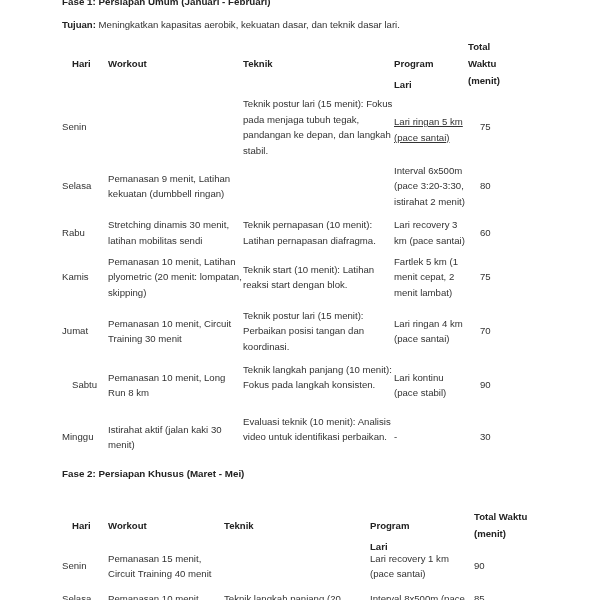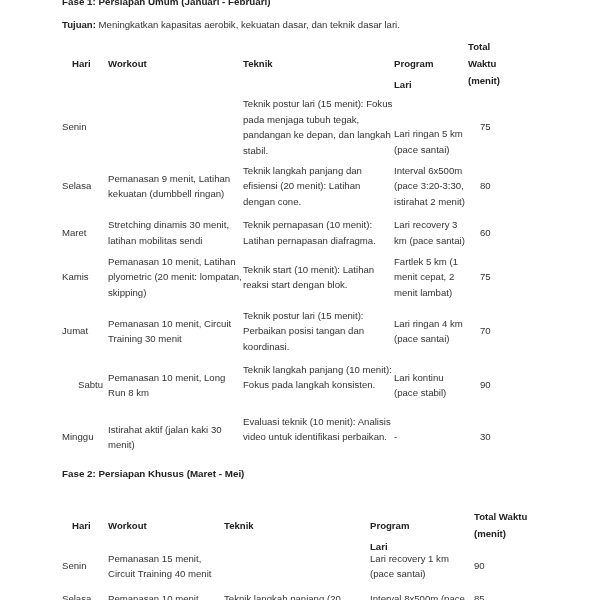--- a/index.html
+++ b/index.html
@@ -27,53 +27,52 @@
       <div class="hdr" style="left:10px; top:15px;">Hari</div>
       <div class="hdr" style="left:46px; top:15px;">Workout</div>
       <div class="hdr" style="left:181px; top:15px;">Teknik</div>
       <div class="hdr" style="left:332px; top:15px;">Program Lari</div>
       <div class="hdr" style="left:406px; top:0px; width:40px; line-height:17px;">Total Waktu (menit)</div>
     </div>
     <div id="p1rows">
         <div class="row" style="top: 57px; height: 64px;">
           <div class="cell" style="left: 0px; width: 46px; top: 24.25px;">Senin</div>
           <div class="cell" style="left: 181px; width: 151px; top: 1px;">Teknik postur lari (15 menit): Fokus pada menjaga tubuh tegak, pandangan ke depan, dan langkah stabil.</div>
-          <div class="cell" style="left: 332px; width: 74px; top: 31px;">Lari ringan 5 km (pace santai)</div>
+          <div class="cell" style="left: 332px; width: 74px; top: 19px; text-decoration: underline;">Lari ringan 5 km (pace santai)</div>
           <div class="cell" style="left: 418px; width: 30px; top: 24.25px;">75</div>
         </div>
         <div class="row" style="top: 123px; height: 50px;">
           <div class="cell" style="left: 0px; width: 46px; top: 17.25px;">Selasa</div>
           <div class="cell" style="left: 46px; width: 135px; top: 9.5px;">Pemanasan 9 menit, Latihan kekuatan (dumbbell ringan)</div>
-          <div class="cell" style="left: 181px; width: 151px; top: 1.75px;">Teknik langkah panjang dan efisiensi (20 menit): Latihan dengan cone.</div>
           <div class="cell" style="left: 332px; width: 74px; top: 1.75px;">Interval 6x500m (pace 3:20-3:30, istirahat 2 menit)</div>
           <div class="cell" style="left: 418px; width: 30px; top: 17.25px;">80</div>
         </div>
         <div class="row" style="top: 177px; height: 35px;">
-          <div class="cell" style="left: 0px; width: 46px; top: 9.75px;">Maret</div>
+          <div class="cell" style="left: 0px; width: 46px; top: 9.75px;">Rabu</div>
           <div class="cell" style="left: 46px; width: 135px; top: 2px;">Stretching dinamis 30 menit, latihan mobilitas sendi</div>
           <div class="cell" style="left: 181px; width: 151px; top: 2px;">Teknik pernapasan (10 menit): Latihan pernapasan diafragma.</div>
           <div class="cell" style="left: 332px; width: 74px; top: 2px;">Lari recovery 3 km (pace santai)</div>
           <div class="cell" style="left: 418px; width: 30px; top: 9.75px;">60</div>
         </div>
         <div class="row" style="top: 214px; height: 50px;">
           <div class="cell" style="left: 0px; width: 46px; top: 17.25px;">Kamis</div>
           <div class="cell" style="left: 46px; width: 135px; top: 1.75px;">Pemanasan 10 menit, Latihan plyometric (20 menit: lompatan, skipping)</div>
           <div class="cell" style="left: 181px; width: 151px; top: 9.5px;">Teknik start (10 menit): Latihan reaksi start dengan blok.</div>
           <div class="cell" style="left: 332px; width: 74px; top: 1.75px;">Fartlek 5 km (1 menit cepat, 2 menit lambat)</div>
           <div class="cell" style="left: 418px; width: 30px; top: 17.25px;">75</div>
         </div>
         <div class="row" style="top: 268px; height: 50px;">
           <div class="cell" style="left: 0px; width: 46px; top: 17.25px;">Jumat</div>
           <div class="cell" style="left: 46px; width: 135px; top: 9.5px;">Pemanasan 10 menit, Circuit Training 30 menit</div>
           <div class="cell" style="left: 181px; width: 151px; top: 1.75px;">Teknik postur lari (15 menit): Perbaikan posisi tangan dan koordinasi.</div>
           <div class="cell" style="left: 332px; width: 74px; top: 9.5px;">Lari ringan 4 km (pace santai)</div>
           <div class="cell" style="left: 418px; width: 30px; top: 17.25px;">70</div>
         </div>
         <div class="row" style="top: 322px; height: 50px;">
-          <div class="cell" style="left: 16px; width: 46px; top: 17.25px;">Sabtu</div>
+          <div class="cell" style="left: 10px; width: 46px; top: 17.25px;">Sabtu</div>
           <div class="cell" style="left: 46px; width: 135px; top: 9.5px;">Pemanasan 10 menit, Long Run 8 km</div>
           <div class="cell" style="left: 181px; width: 151px; top: 1.75px;">Teknik langkah panjang (10 menit): Fokus pada langkah konsisten.</div>
           <div class="cell" style="left: 332px; width: 74px; top: 9.5px;">Lari kontinu (pace stabil)</div>
           <div class="cell" style="left: 418px; width: 30px; top: 17.25px;">90</div>
         </div>
         <div class="row" style="top: 374px; height: 50px;">
           <div class="cell" style="left: 0px; width: 46px; top: 17.25px;">Minggu</div>
           <div class="cell" style="left: 46px; width: 135px; top: 9.5px;">Istirahat aktif (jalan kaki 30 menit)</div>
           <div class="cell" style="left: 181px; width: 151px; top: 1.75px;">Evaluasi teknik (10 menit): Analisis video untuk identifikasi perbaikan.</div>
           <div class="cell" style="left: 332px; width: 74px; top: 17.25px;">-</div>

